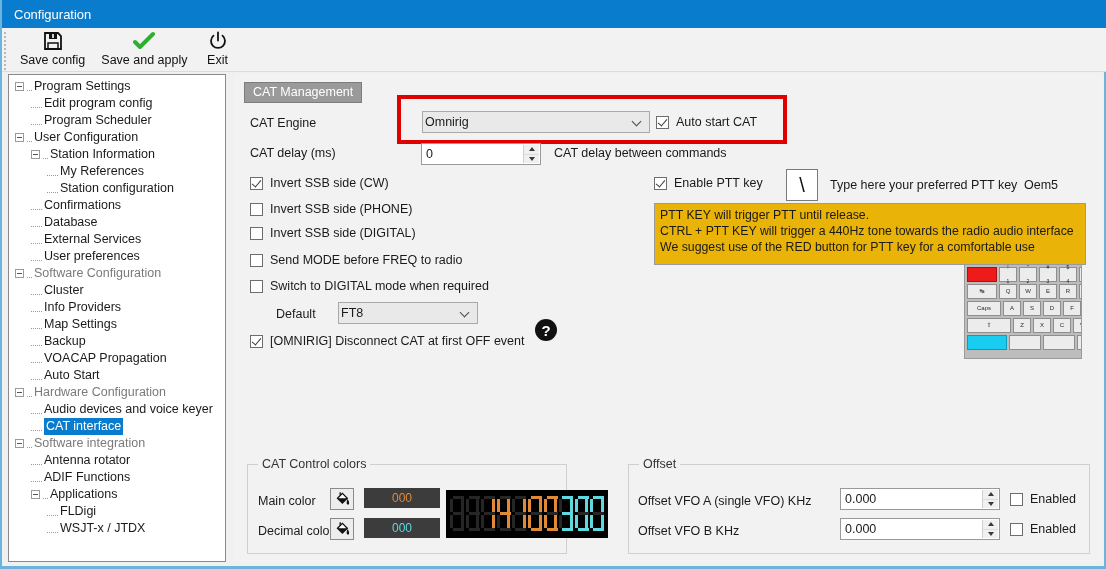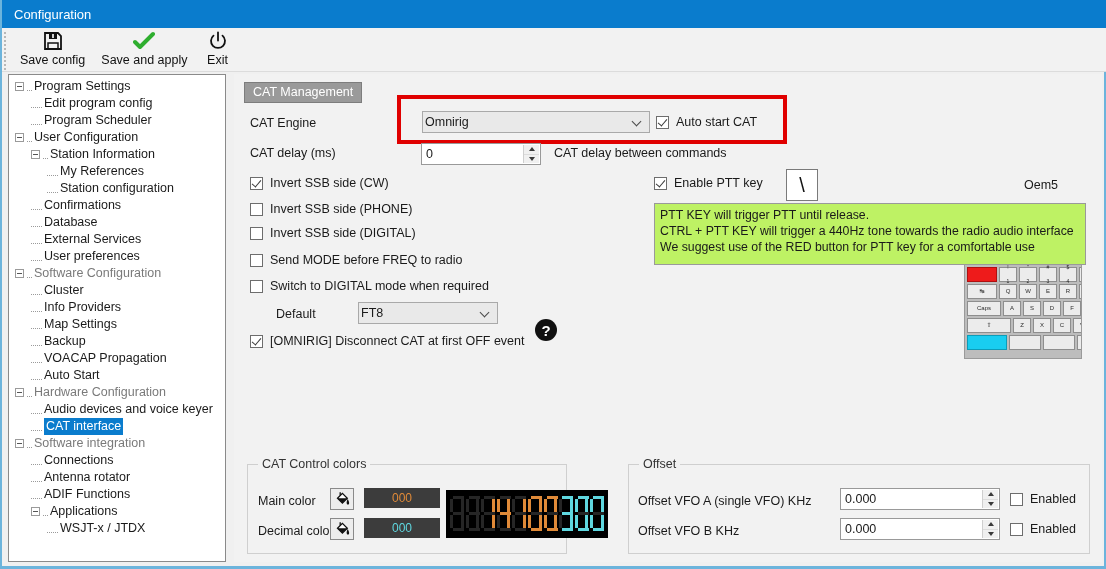--- a/index.html
+++ b/index.html
@@ -185,21 +185,21 @@
   
   .keybox {
     position: absolute;
     background: #fff; border: 1px solid #7a7a7a;
     display: flex; align-items: center; justify-content: center;
     font-size: 20px; color: #111;
   }
   
   .infobox {
     position: absolute;
-    background: #bef264; border: 1px solid #9a9a9a;
+    background: #eab308; border: 1px solid #9a9a9a;
     font-size: 12.3px; color: #1a1a1a;
     padding: 3px 5px;
     line-height: 16px;
   }
   
   .helpicon {
     position: absolute;
     width: 22px; height: 22px; border-radius: 50%;
     background: #111; color: #fff;
     font-size: 15px; font-weight: bold;
@@ -405,34 +405,34 @@
         <span class="t-dash"></span>
         <span class="t-sel">CAT interface</span>
       </div>
       <div class="tnode grey" style="padding-left: 6px;">
         <span class="t-exp"></span>
         <span class="t-dash" style="width: 5px;"></span>
         <span>Software integration</span>
       </div>
       <div class="tnode" style="padding-left: 22px;">
         <span class="t-dash"></span>
-        <span>Connections</span>
-      </div>
-      <div class="tnode" style="padding-left: 22px;">
-        <span class="t-dash"></span>
         <span>Antenna rotator</span>
       </div>
       <div class="tnode" style="padding-left: 22px;">
         <span class="t-dash"></span>
         <span>ADIF Functions</span>
       </div>
       <div class="tnode" style="padding-left: 22px;">
         <span class="t-exp"></span>
         <span class="t-dash" style="width: 5px;"></span>
         <span>Applications</span>
+      </div>
+      <div class="tnode" style="padding-left: 38px;">
+        <span class="t-dash"></span>
+        <span>FLDigi</span>
       </div>
       <div class="tnode" style="padding-left: 38px;">
         <span class="t-dash"></span>
         <span>WSJT-x / JTDX</span>
       </div>
     </div>
 
   <div class="main">
 
     <div class="tabhdr">CAT Management</div>
@@ -478,38 +478,39 @@
     <div class="cbrow" style="left:16px; top:179px;">
       <span class="cbox"></span>
       <span>Send MODE before FREQ to radio</span>
     </div>
     <div class="cbrow" style="left:16px; top:205px;">
       <span class="cbox"></span>
       <span>Switch to DIGITAL mode when required</span>
     </div>
 
     <div class="lbl" style="left:42px; top:233px;">Default</div>
-    <div class="combo" style="left:104px; top:228px; width:140px; height:22px;margin-left:20px;">
+    <div class="combo" style="left:104px; top:228px; width:140px; height:22px;">
       <span>FT8</span>
       <span class="chev"></span>
     </div>
 
     <div class="cbrow" style="left:16px; top:260px;">
       <span class="cbox on"></span>
       <span>[OMNIRIG] Disconnect CAT at first OFF event</span>
     </div>
     <div class="helpicon" style="left:301px; top:245px;">?</div>
 
     <div class="cbrow" style="left:420px; top:102px;">
       <span class="cbox on"></span>
       <span>Enable PTT key</span>
     </div>
     <div class="keybox" style="left:552px; top:95px; width:32px; height:32px;">
       <span>\</span>
     </div>
+    <div class="lbl" style="left:596px; top:104px;">Type here your preferred PTT key</div>
     <div class="lbl" style="left:790px; top:104px;">Oem5</div>
 
     <div class="infobox" style="left:420px; top:129px; width:432px; height:62px;">
       <div>PTT KEY will trigger PTT until release.</div>
       <div>CTRL + PTT KEY will trigger a 440Hz tone towards the radio audio interface</div>
       <div>We suggest use of the RED button for PTT key for a comfortable use</div>
     </div>
 
     <div class="kbd" id="kbd" style="left:730px; top:190px; width:118px; height:95px;">
         <div class="kbd-row">

